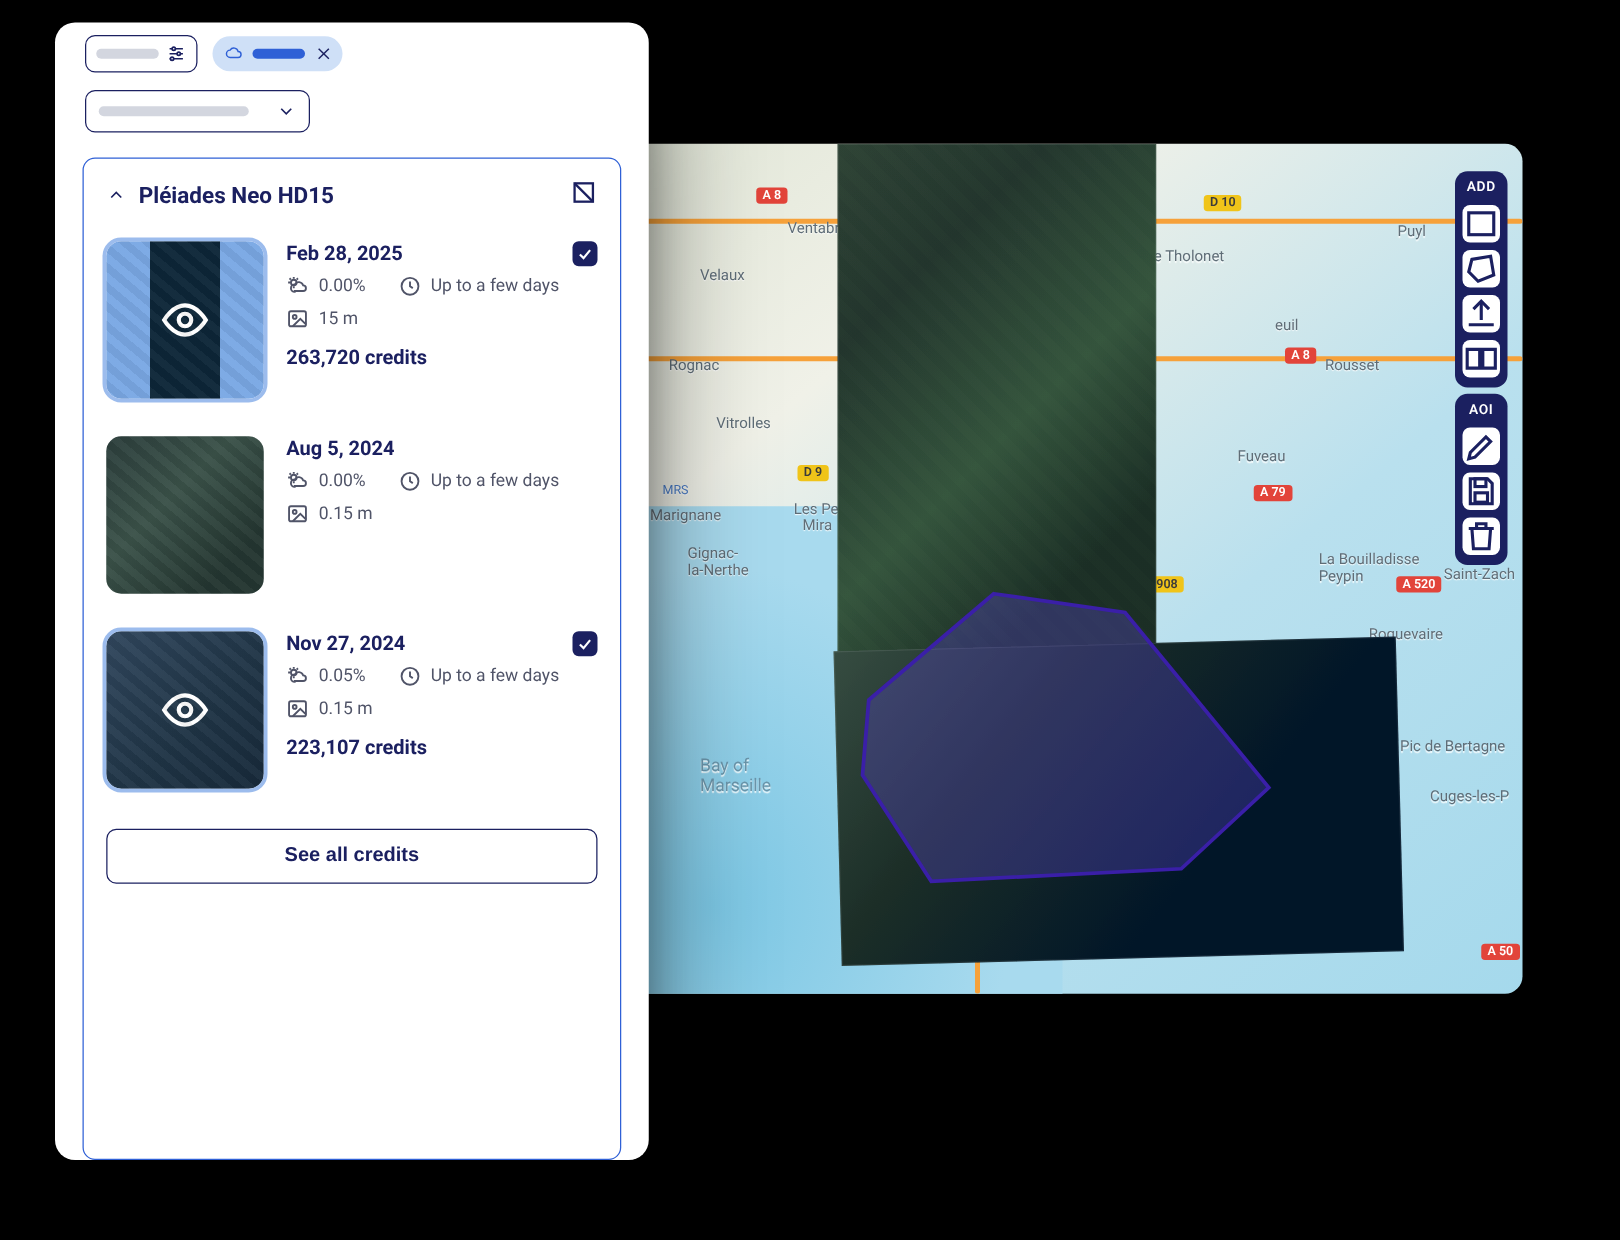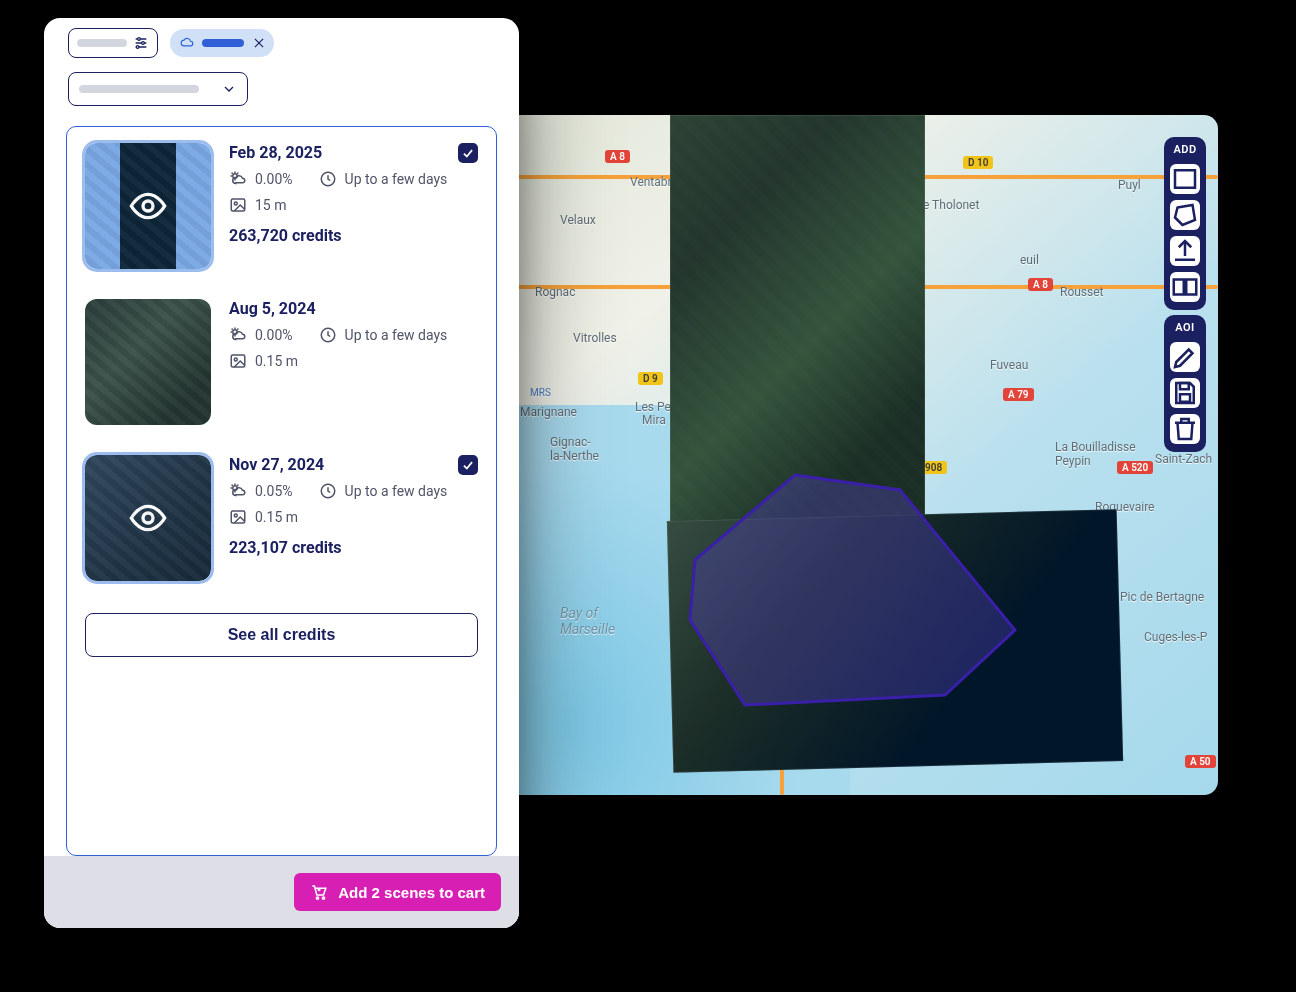--- a/index.html
+++ b/index.html
@@ -38,21 +38,21 @@
   .sea { position:absolute; left:0; top:290px; width:350px; height:400px;
          background: radial-gradient(ellipse at 20% 80%, #7cc7e4 0%, #a8daee 60%); border-bottom-left-radius:14px;}
   .map-label {
     position:absolute;
     font-size:12px;
     color:#5f6d77;
     white-space:nowrap;
     pointer-events:none;
     text-shadow:0 1px 1px #fff;
   }
-  .map-label.italic { font-style:italic; color:#6b95aa;}
+  .map-label.italic { color:#6b95aa;}
   .route-shield {
     position:absolute;
     font-size:10px;
     font-weight:600;
     color:#fff;
     background:#e2443a;
     padding:1px 5px;
     border-radius:3px;
     pointer-events:none;
   }
@@ -408,20 +408,34 @@
   </div>
 
   <div class="dropdown">
     <span class="dd-fill"></span>
     <svg viewBox="0 0 24 24" fill="none" stroke="currentColor" stroke-width="2">
         <polyline points="6 9 12 15 18 9"></polyline>
       </svg>
   </div>
 
   <div class="results-frame">
+    <div class="results-header">
+      <div class="left">
+        <svg viewBox="0 0 24 24" fill="none" stroke="currentColor" stroke-width="2">
+            <polyline points="6 15 12 9 18 15"></polyline>
+          </svg>
+        <h3>Pléiades Neo HD15</h3>
+      </div>
+      <span class="scene-flag">
+        <svg viewBox="0 0 24 24" fill="none" stroke="currentColor" stroke-width="2">
+            <rect x="4" y="4" width="16" height="16"></rect>
+            <line x1="4" y1="4" x2="20" y2="20"></line>
+          </svg>
+      </span>
+    </div>
 
     <div class="scene">
       <div class="thumb selected">
         <span class="eye">
           <svg viewBox="0 0 24 24" fill="none" stroke="currentColor" stroke-width="2">
               <path d="M2 12s4-7 10-7 10 7 10 7-4 7-10 7S2 12 2 12z"></path>
               <circle cx="12" cy="12" r="3"></circle>
             </svg>
         </span>
       </div>
@@ -540,24 +554,13 @@
             <span>0.15 m</span>
           </span>
         </div>
         <div class="credits">223,107 credits</div>
       </div>
     </div>
 
     <button class="see-all">See all credits</button>
   </div>
 
-  <div class="footer-bar">
-    <button class="add-cart">
-      <svg viewBox="0 0 24 24" fill="none" stroke="currentColor" stroke-width="2">
-          <path d="M3 4h3l3 12h9l3-9H7"></path>
-          <circle cx="10" cy="20" r="1.5"></circle>
-          <circle cx="18" cy="20" r="1.5"></circle>
-          <path d="M12 7v4M10 9h4"></path>
-        </svg>
-      <span>Add 2 scenes to cart</span>
-    </button>
-  </div>
 </div>
 
 </body></html>

